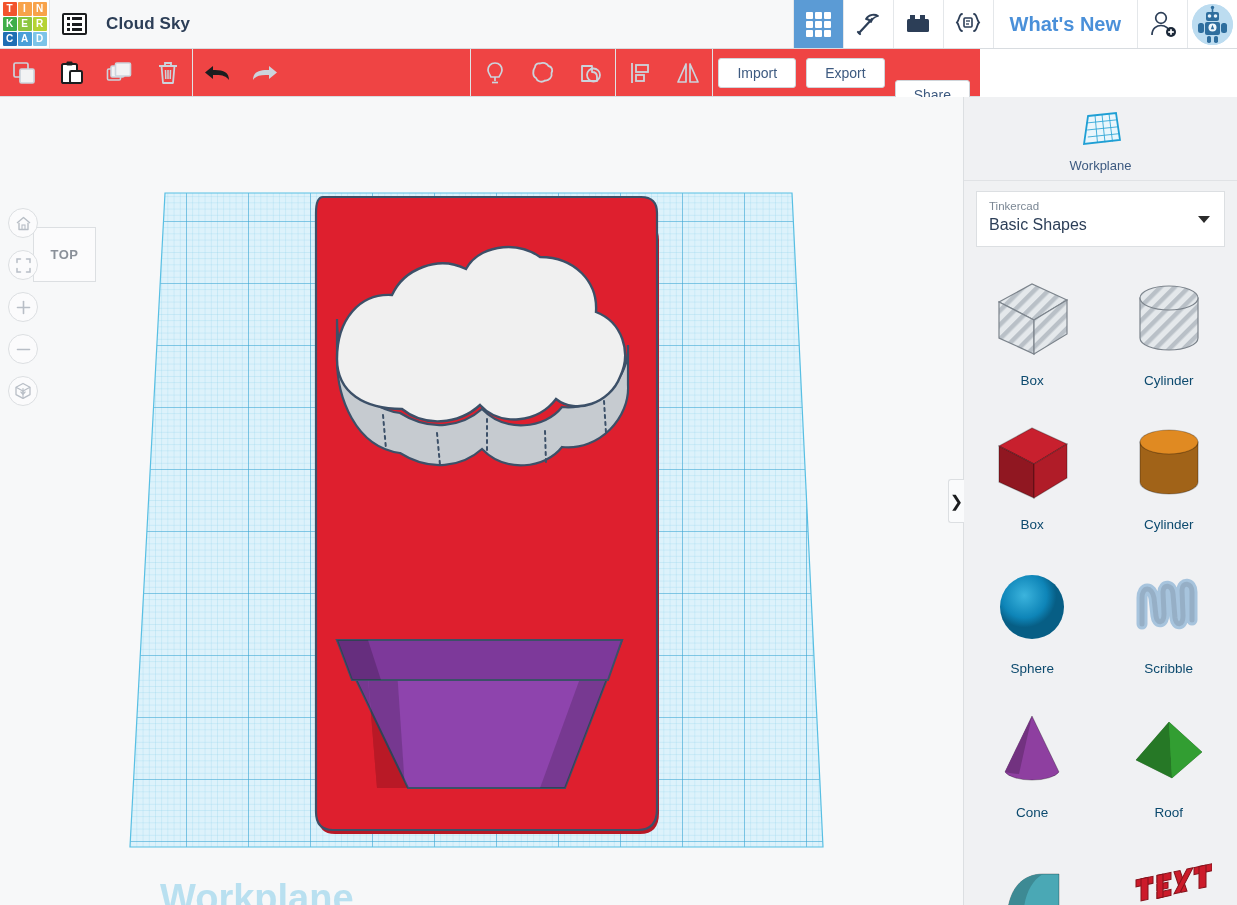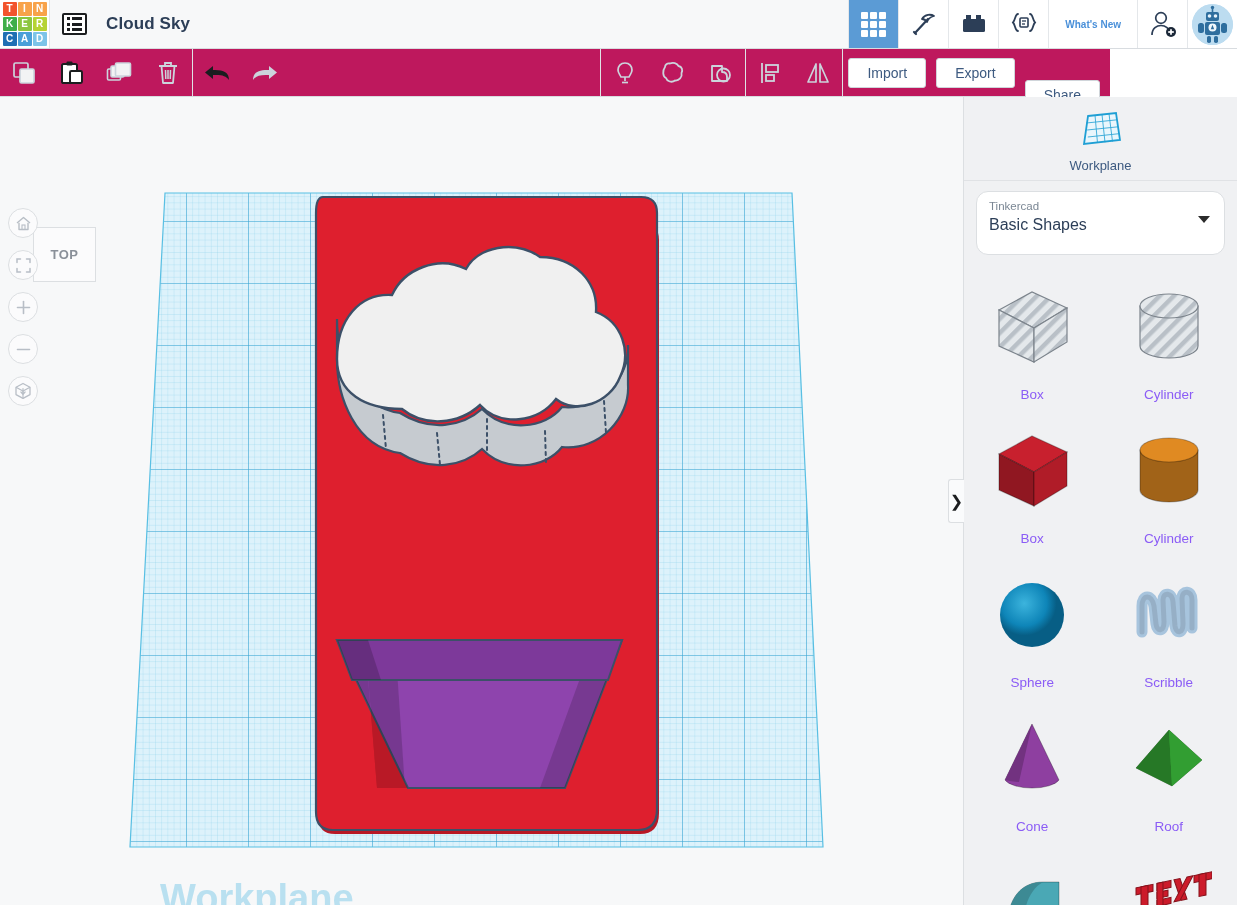--- a/index.html
+++ b/index.html
@@ -44,37 +44,37 @@
   #project-title {
     display:flex; align-items:center; font-size:17px; font-weight:bold;
     color:#2c3e57; padding-left:8px; letter-spacing:0.1px;
   }
   #header-spacer { flex: 1; }
   .hdr-btn {
     width:50px; height:48px; display:flex; align-items:center; justify-content:center;
     border-left:1px solid #e4e7ea; cursor:pointer; background:#fff;
   }
   .hdr-btn.active { background:#5b9bd5; }
-  .hdr-btn.wide { width:auto; padding:11px 16px; font-size:10px; color:#4a90d9; font-weight:bold; }
+  .hdr-btn.wide { width:auto; padding:11px 16px; font-size:20px; color:#4a90d9; font-weight:bold; }
   .grid9 { display:grid; grid-template-columns:repeat(3,7px); grid-template-rows:repeat(3,7px); gap:2px; }
   .grid9 span { background:#fff; border-radius:1px; }
   #avatar-wrap {
     width:50px; height:48px; display:flex; align-items:center; justify-content:center;
     border-left:1px solid #e4e7ea; background:#fff; cursor:pointer;
   }
   .avatar {
     width:41px; height:41px; border-radius:50%;
     background: radial-gradient(circle at 50% 40%, #cfe6f5 0%, #bcdcf0 60%, #a9d1ea 100%);
     display:flex; align-items:center; justify-content:center; overflow:hidden;
   }
 
   
   #toolbar {
-    position:absolute; left:0; top:49px; width:1110px; height:48px;
-    background:#be185d; border-bottom:1px solid #d8dce0;
+    position:absolute; left:0; top:49px; width:980px; height:48px;
+    background:#ef4444; border-bottom:1px solid #d8dce0;
     display:flex; align-items:center;
   }
   .tb-btn {
     width:48px; height:47px; display:flex; align-items:center; justify-content:center; cursor:pointer;
   }
   .tb-sep { width:1px; height:47px; background:#dfe2e5; }
   .tb-grow { flex:1; }
   .tb-text-btn {
     height:30px; padding:0 18px; margin:0 5px;
     border:1px solid #d0d5da; border-radius:3px; background:#fff;
@@ -112,41 +112,41 @@
   #panel-tabs {
     display:flex; height:84px; background:#f0f1f3;
     border-bottom:1px solid #e0e2e5;
   }
   .panel-tab {
     flex:1; display:flex; flex-direction:column; align-items:center; justify-content:center;
     gap:6px; cursor:pointer; padding-top:6px;
   }
   .panel-tab span { font-size:13px; color:#3d5a80; }
   #shape-select {
-    margin:10px 12px 0 12px; height:64px; background:#fff;
-    border:1px solid #dcdfe2; border-radius:12px;
+    margin:10px 12px 0 12px; height:56px; background:#fff;
+    border:1px solid #dcdfe2; border-radius:0;
     padding:7px 12px; position:relative; cursor:pointer;
   }
   #shape-select .sml { font-size:11.5px; color:#7b8794; line-height:1.3; }
   #shape-select .big { font-size:16px; color:#2c3e57; line-height:1.4; }
   #shape-select .caret {
     position:absolute; right:14px; top:24px;
     width:0; height:0; border-left:6px solid transparent; border-right:6px solid transparent;
     border-top:7px solid #2b2b2b;
   }
   #shapes-grid {
     margin-top:14px; display:grid; grid-template-columns:1fr 1fr;
     row-gap:4px; padding-bottom:20px;
   }
   .shape-cell {
     height:140px; display:flex; flex-direction:column; align-items:center; justify-content:flex-start;
     padding-top:10px; cursor:pointer; border-radius:4px;
   }
   .shape-cell .thumb { height:96px; display:flex; align-items:center; justify-content:center; }
-  .shape-cell .lbl { font-size:13.5px; color:#8b5cf6; margin-top:12px; }
+  .shape-cell .lbl { font-size:13.5px; color:#0c4a6e; margin-top:6px; }
   #panel-collapse {
     position:absolute; left:948px; top:479px; width:16px; height:44px;
     background:#fafbfc; border:1px solid #dcdfe2; border-right:none;
     border-radius:3px 0 0 3px;
     display:flex; align-items:center; justify-content:center;
     font-size:16px; color:#1b1d1f; cursor:pointer;
   }
 </style>
 </head>
 <body>

